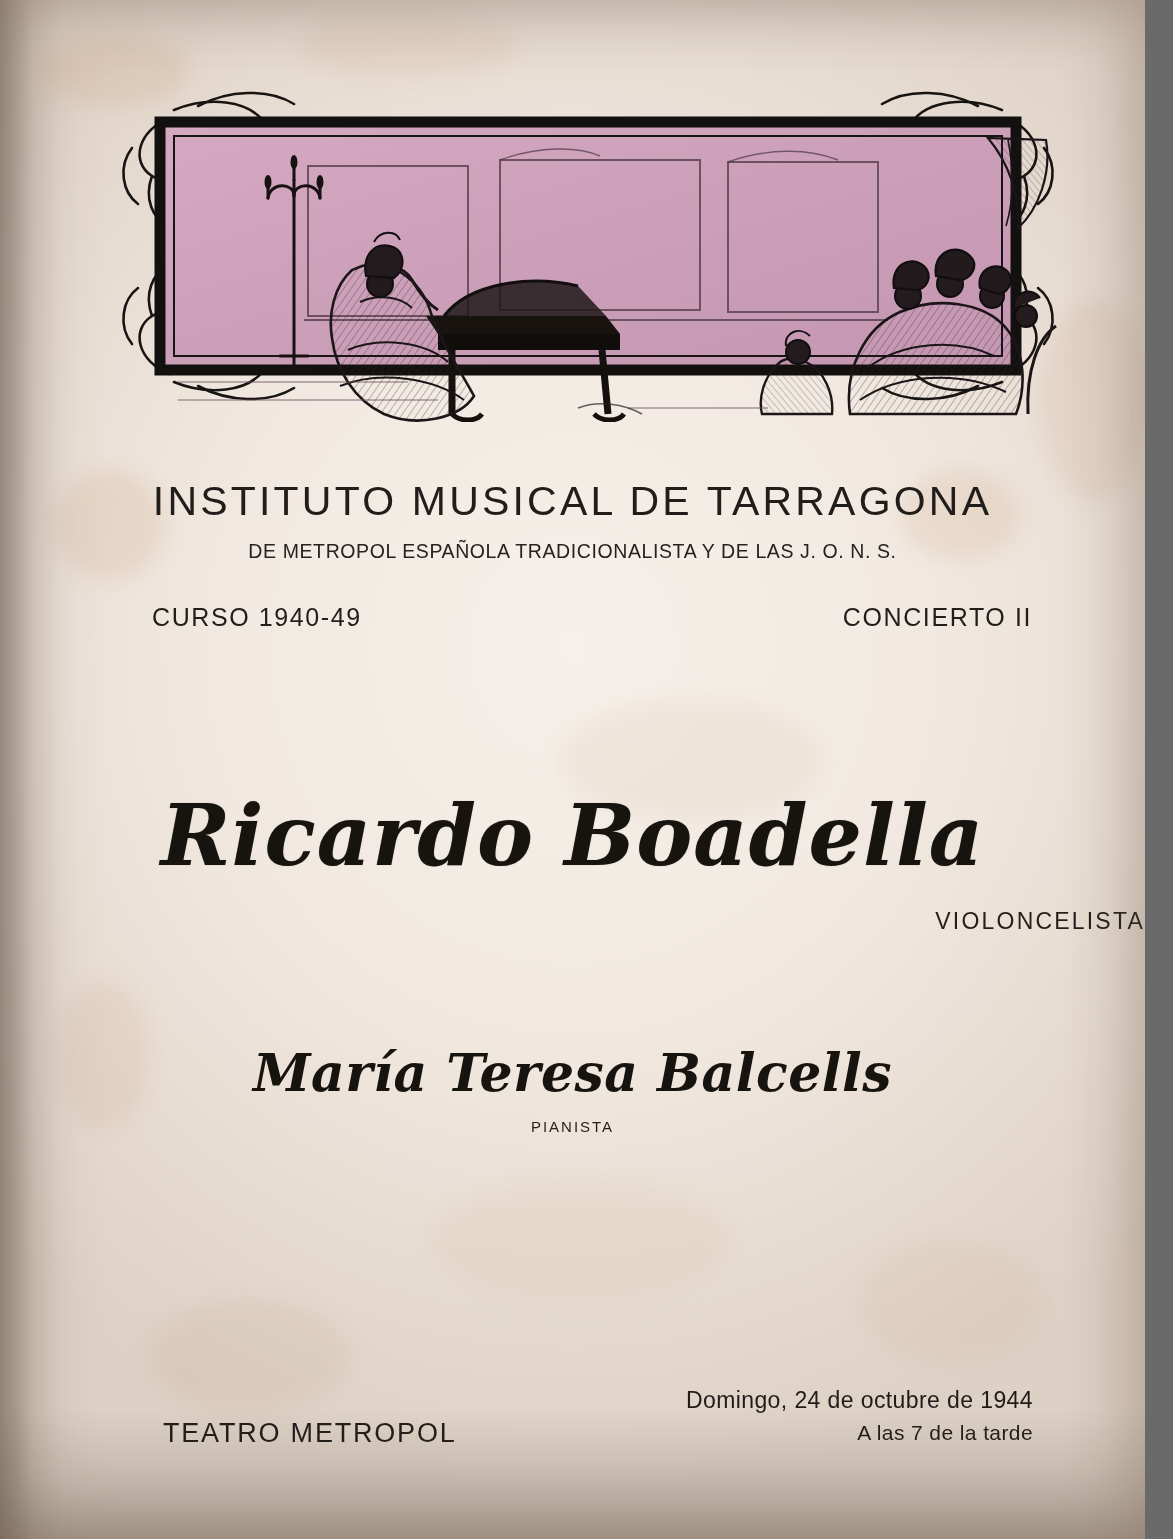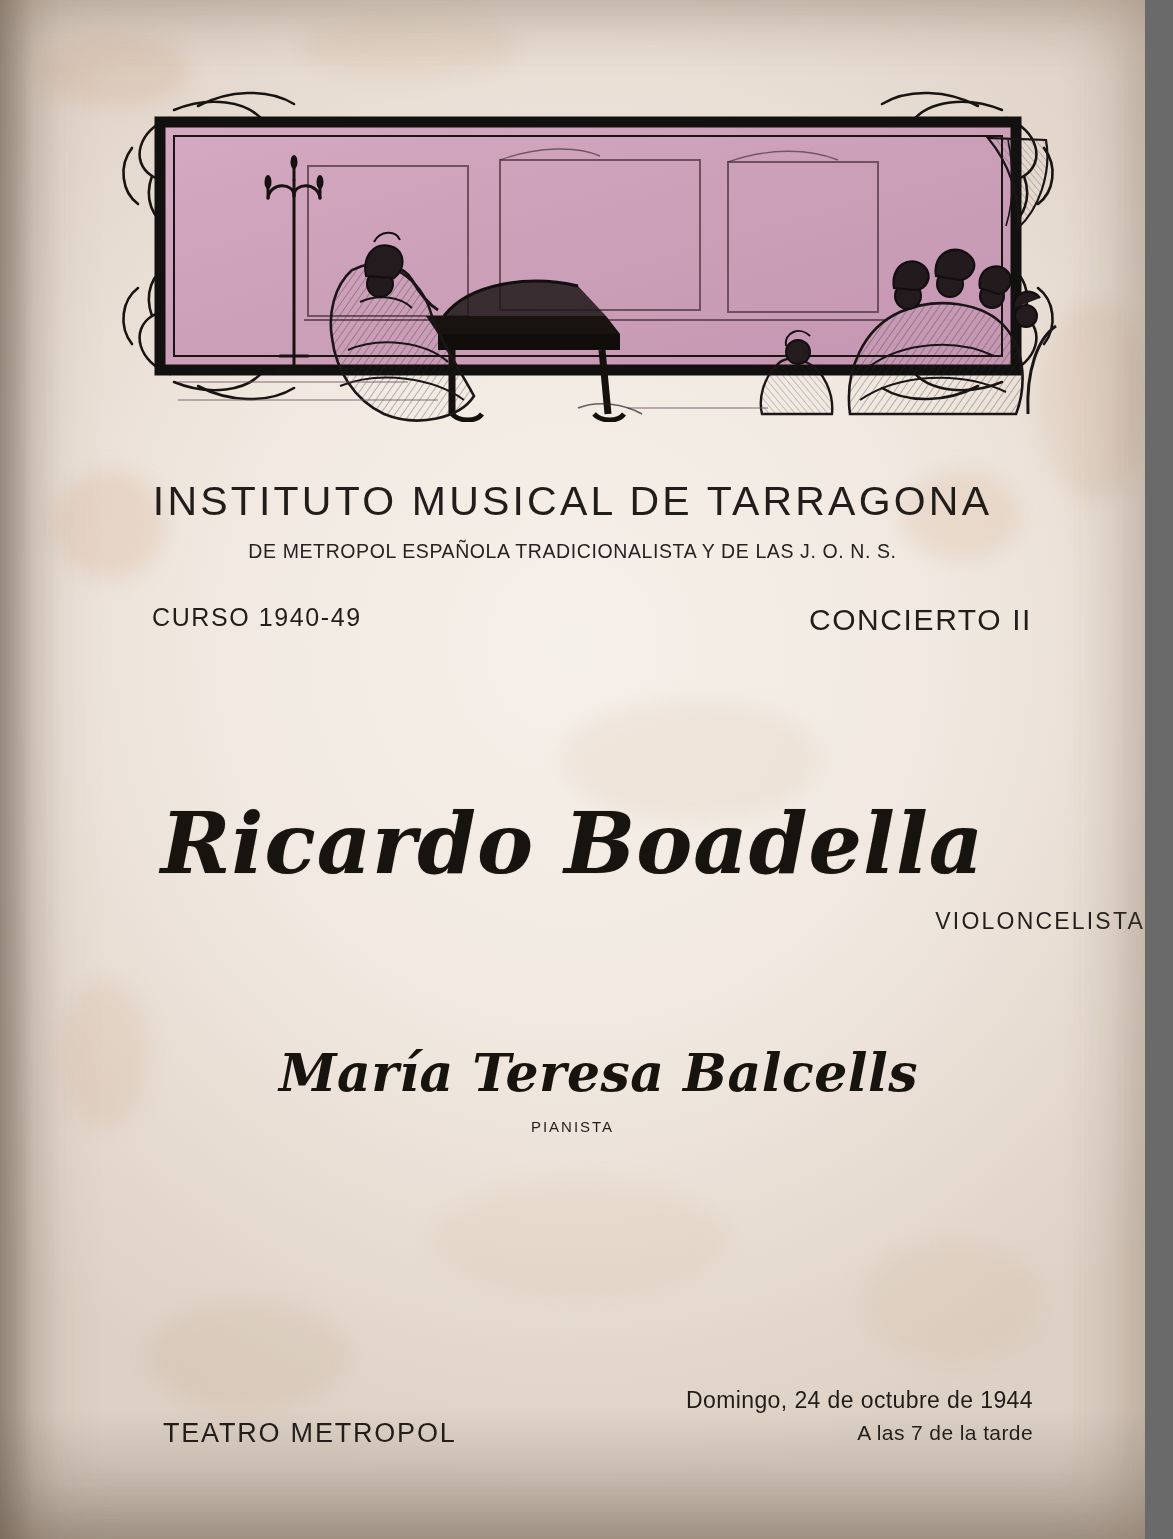--- a/index.html
+++ b/index.html
@@ -74,58 +74,56 @@
   .curso {
     position: absolute;
     top: 603px; left: 152px;
     font-size: 25px;
     letter-spacing: 1.6px;
     color: #201d1a;
   }
   .concierto {
     position: absolute;
     top: 603px; right: 113px;
-    font-size: 30px;
+    font-size: 25px;
     letter-spacing: 1.6px;
     color: #201d1a;
   }
 
   
   .artist-main {
     position: absolute;
     top: 786px; left: 0; width: 100%;
     text-align: center;
     font-family: "DejaVu Serif", serif;
     font-style: italic;
     font-weight: 700;
     font-size: 84px;
     letter-spacing: 1px;
     color: #17130f;
     text-shadow: 0 0 1px rgba(0,0,0,0.35);
-    margin-top: 8px;
   }
   .artist-main-role {
     position: absolute;
     top: 908px; left: 0; width: 100%;
     text-align: right;
     font-size: 23px;
     letter-spacing: 2.2px;
     color: #241f1c;
   }
   .artist-second {
     position: absolute;
     top: 1042px; left: 0; width: 100%;
     text-align: center;
     font-family: "DejaVu Serif", serif;
     font-style: italic;
     font-weight: 700;
     font-size: 52px;
     letter-spacing: 0.5px;
     color: #17130f;
-    margin-left: 26px;
   }
   .artist-second-role {
     position: absolute;
     top: 1118px; left: 0; width: 100%;
     text-align: center;
     font-size: 15px;
     letter-spacing: 2px;
     color: #241f1c;
   }
 

